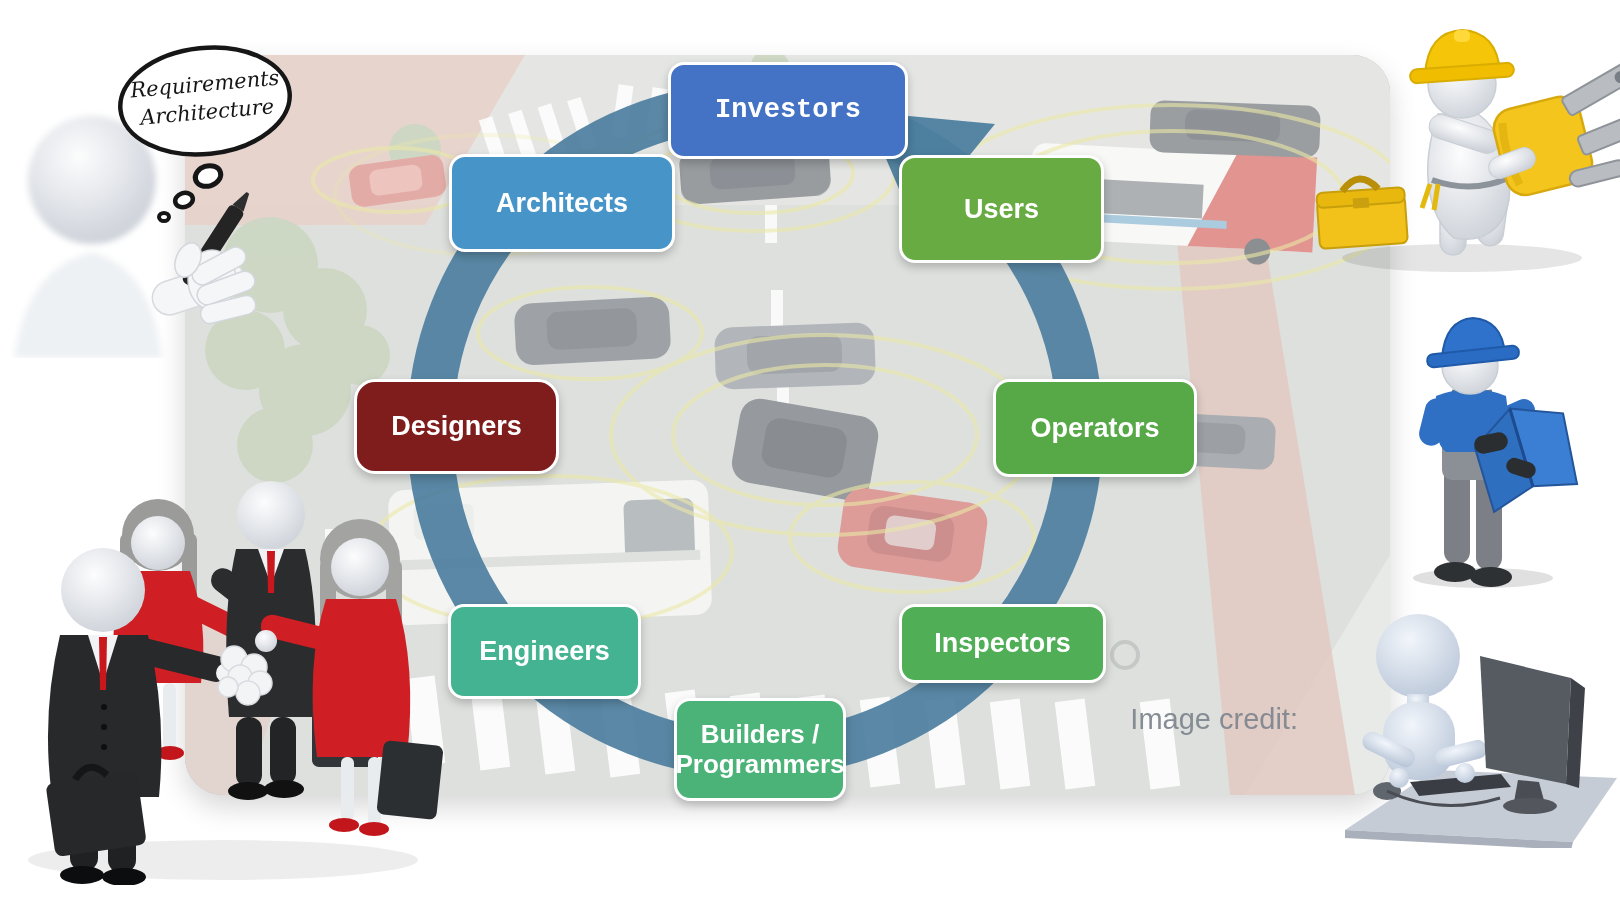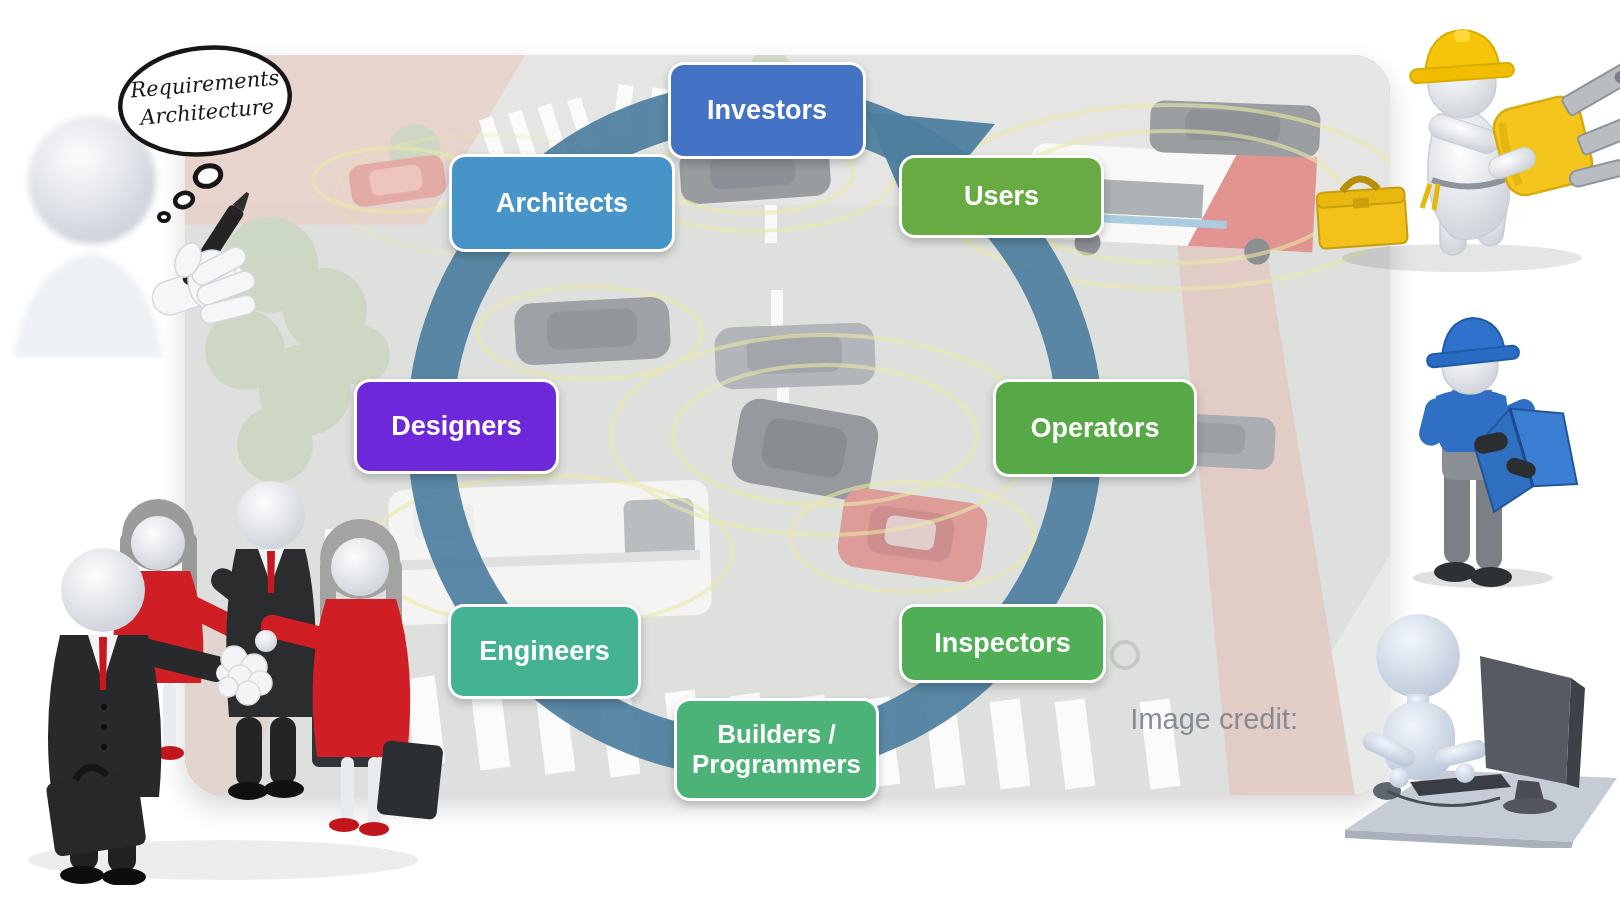--- a/index.html
+++ b/index.html
@@ -8,28 +8,28 @@
   
   #photo{position:absolute;left:185px;top:55px;width:1205px;height:740px;border-radius:38px;
          overflow:hidden;background:#cdd1ce;box-shadow:0 12px 28px rgba(0,0,0,.16);}
   #photo svg{display:block;}
   
   #ring{position:absolute;left:0;top:0;width:1620px;height:919px;pointer-events:none;}
   
   .node{position:absolute;border:3px solid #fff;border-radius:16px;color:#fff;font-weight:bold;
         display:flex;align-items:center;justify-content:center;text-align:center;
         font-size:27px;line-height:1.12;box-shadow:0 4px 10px rgba(0,0,0,.22);padding:0 6px;box-sizing:border-box;}
-  .n-investors{left:668px;top:62px;width:198px;height:97px;}
+  .n-investors{left:668px;top:62px;width:240px;height:97px;font-family:Liberation Mono, monospace;}
   .n-architects{left:449px;top:154px;width:226px;height:98px;}
-  .n-users{left:899px;top:155px;width:205px;height:83px;}
+  .n-users{left:899px;top:155px;width:205px;height:108px;}
   .n-designers{left:354px;top:379px;width:205px;height:95px;}
   .n-operators{left:993px;top:379px;width:204px;height:98px;}
   .n-engineers{left:448px;top:604px;width:193px;height:95px;}
   .n-inspectors{left:899px;top:604px;width:207px;height:79px;}
-  .n-builders{left:674px;top:698px;width:205px;height:103px;font-size:26px;}
+  .n-builders{left:674px;top:698px;width:172px;height:103px;font-size:26px;}
   
   #credit{position:absolute;top:700px;right:322px;text-align:right;color:#81878f;
           font-size:29px;line-height:38px;opacity:.95;}
   
   .figure{position:absolute;pointer-events:none;}
   #fig-thinker{left:0;top:28px;}
   #fig-worker{left:1302px;top:2px;}
   #fig-inspector{left:1398px;top:292px;}
   #fig-computer{left:1315px;top:598px;}
   #fig-team{left:8px;top:455px;}
@@ -180,21 +180,21 @@
   </div>
 
   <svg id="ring" viewBox="0 0 1620 919">
     <circle cx="755" cy="430" r="325" fill="none" stroke-width="46" opacity=".93" stroke="#4d7f9f"></circle>
     <polygon points="866,112 995,124 914,224" opacity=".95" fill="#4d7f9f"></polygon>
   </svg>
 
   <div class="node n-investors" style="background-color: rgb(68, 114, 196);">Investors</div>
   <div class="node n-architects" style="background-color: rgb(71, 149, 200);">Architects</div>
   <div class="node n-users" style="background-color: rgb(104, 171, 67);">Users</div>
-  <div class="node n-designers" style="background-color: #6d28d9;">Designers</div>
+  <div class="node n-designers" style="background-color: #7f1d1d; border-radius: 21px;">Designers</div>
   <div class="node n-operators" style="background-color: rgb(87, 169, 72);">Operators</div>
   <div class="node n-engineers" style="background-color: rgb(68, 179, 146);">Engineers</div>
   <div class="node n-inspectors" style="background-color: rgb(79, 174, 86);">Inspectors</div>
   <div class="node n-builders" style="background-color: rgb(75, 179, 120);">Builders / Programmers</div>
 
   <div id="credit">
     <div>Image credit:</div>
   </div>
 
   <div class="figure" id="fig-thinker">

